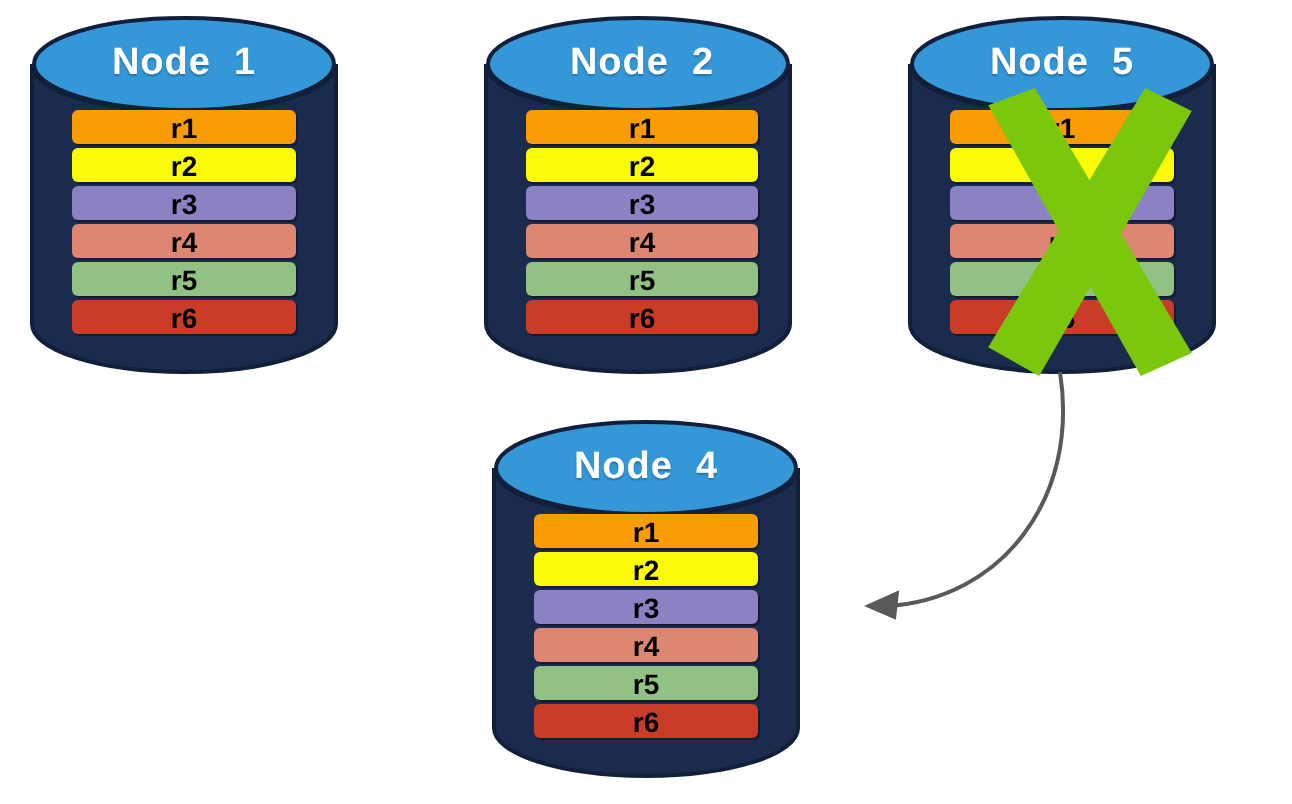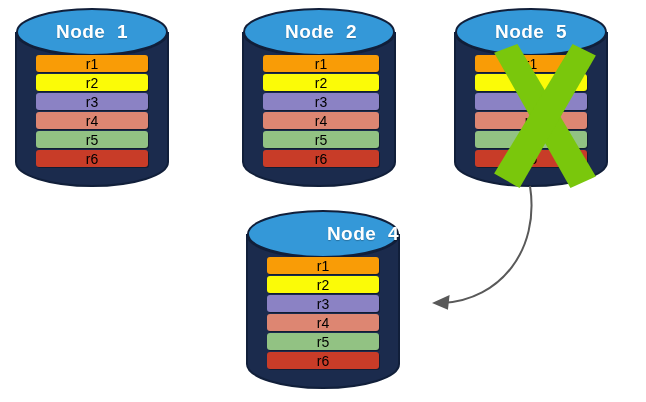--- a/index.html
+++ b/index.html
@@ -52,21 +52,21 @@
     margin-bottom: 2px;
     border-radius: 3px;
     box-shadow: 1px 1px 0 rgba(0,0,0,0.35);
     display: flex;
     align-items: center;
     justify-content: center;
   }
   .row:last-child { margin-bottom: 0; }
   .row-label {
     font-family: "Liberation Sans", sans-serif;
-    font-weight: normal;
+    font-weight: bold;
     font-size: 14px;
     color: #000000;
     line-height: 1;
   }
   .xmark {
     position: absolute;
     pointer-events: none;
   }
   .arrow {
     position: absolute;
@@ -160,21 +160,21 @@
           <div class="row" style="background: rgb(200, 60, 40);">
             <span class="row-label" style="color: rgb(0, 0, 0);">r6</span>
           </div>
         </div>
       </div>
       <div class="node" style="left: 247px; top: 210px; width: 152px; height: 178px;">
         <svg width="152" height="178">
           <path d="M0,24 L0,154 A76,24 0 0 0 152,154 L152,24 A76,24 0 0 1 0,24 Z" fill="#1b2b4d" stroke="#111f3a" stroke-width="2"></path>
           <ellipse cx="76" cy="24" rx="75" ry="23" fill="#3498d8" stroke="#111f3a" stroke-width="2"></ellipse>
         </svg>
-        <div class="node-title" style="top: 13px; text-align: right;">Node  4</div>
+        <div class="node-title" style="top: 13px;">Node  4</div>
         <div class="rows" style="top: 47px; padding-left: 20px; padding-right: 20px; box-sizing: border-box;">
           <div class="row" style="background: rgb(249, 156, 6);">
             <span class="row-label" style="color: rgb(0, 0, 0);">r1</span>
           </div>
           <div class="row" style="background: rgb(251, 251, 7);">
             <span class="row-label" style="color: rgb(0, 0, 0);">r2</span>
           </div>
           <div class="row" style="background: rgb(139, 130, 196);">
             <span class="row-label" style="color: rgb(0, 0, 0);">r3</span>
           </div>

